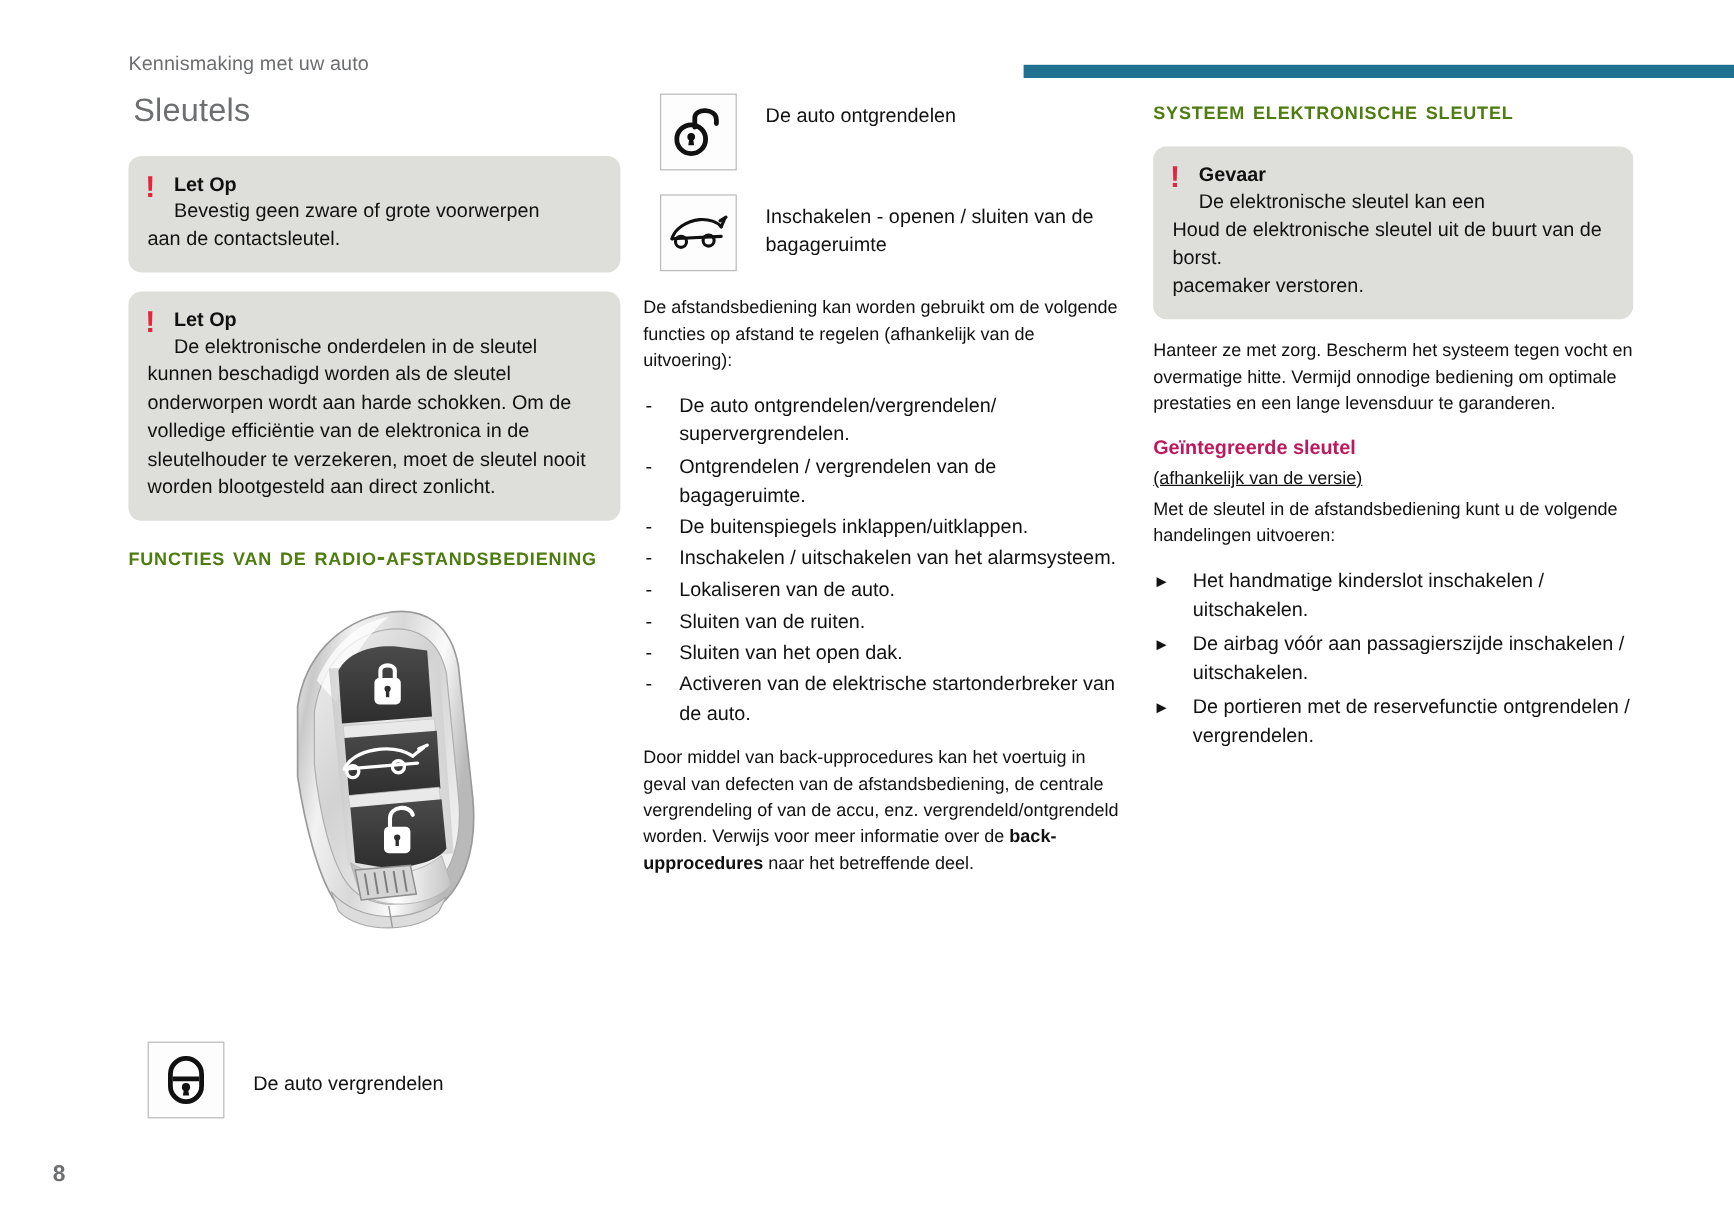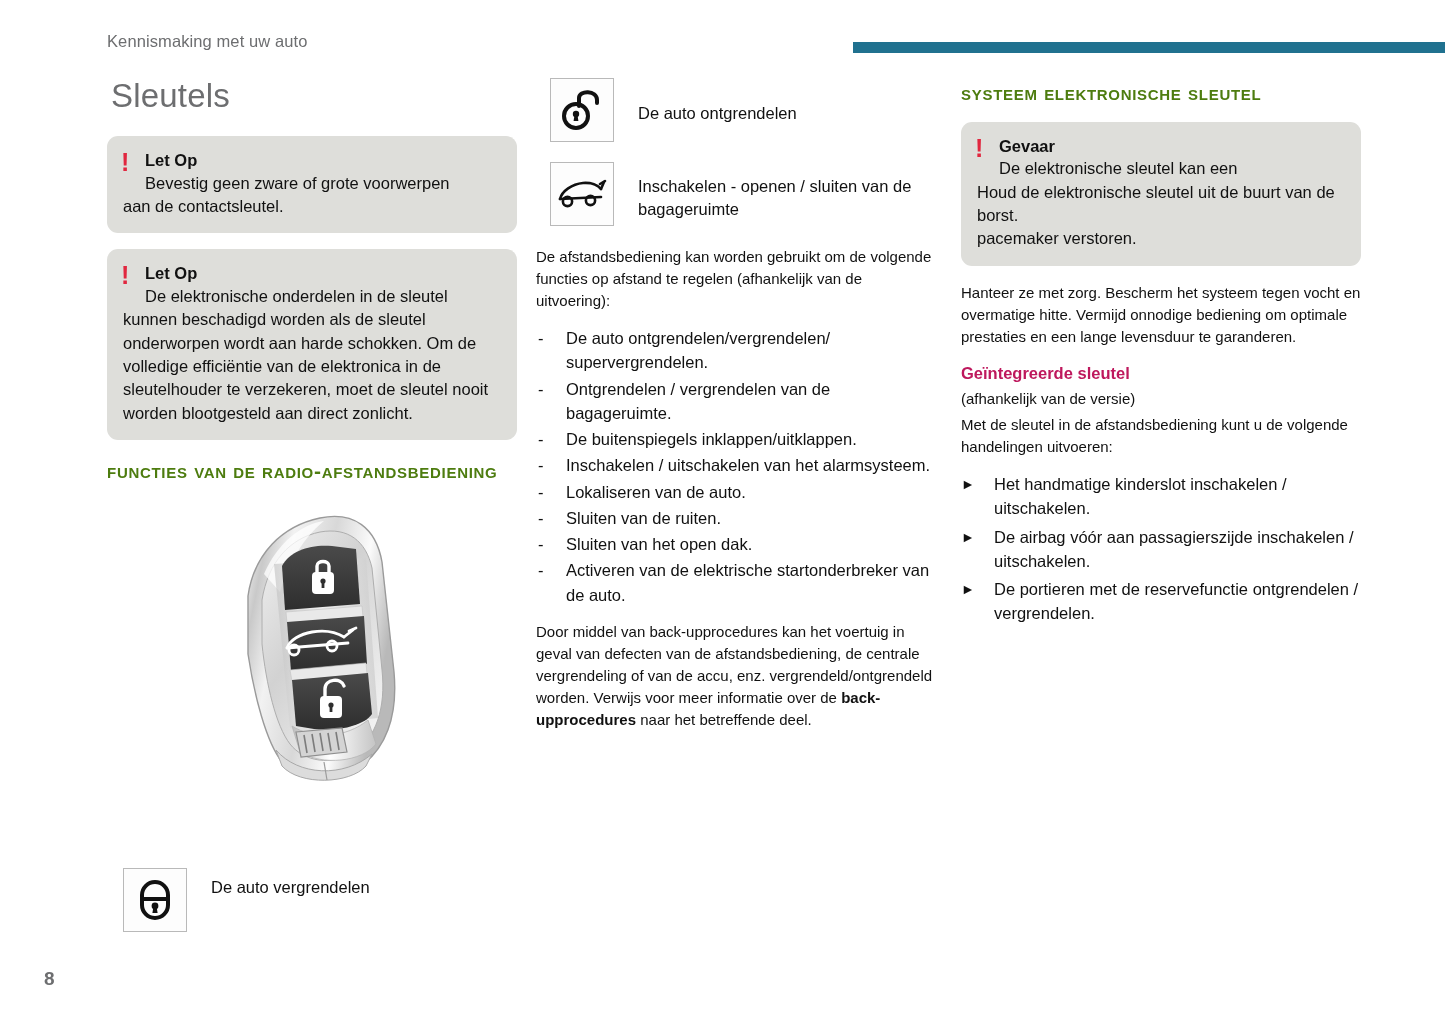--- a/index.html
+++ b/index.html
@@ -11,21 +11,21 @@
     height: 1018px;
     background: #ffffff;
     font-family: "Liberation Sans", sans-serif;
     overflow: hidden;
     position: relative;
   }
 
   
   .page-header {
     position: absolute;
-    top: 0; left: 0;
+    top: 12px; left: 0;
     width: 1407px;
     height: 62px;
   }
   .header-breadcrumb {
     position: absolute;
     left: 107px;
     top: 32px;
     font-size: 16.5px;
     color: #6d6e70;
     letter-spacing: 0.1px;
@@ -44,21 +44,21 @@
   .col {
     position: absolute;
     top: 78px;
   }
   .col-left  { left: 107px;  width: 410px; }
   .col-mid   { left: 536px;  width: 400px; }
   .col-right { left: 961px;  width: 400px; }
 
   
   h1.doc-title {
-    font-size: 33px;
+    font-size: 27px;
     font-weight: 400;
     color: #6d6e70;
     margin: 0 0 22px 4px;
     letter-spacing: 0.2px;
     line-height: 1.1;
   }
   h2.section-title {
     font-size: 21px;
     font-weight: bold;
     color: #4d7c0f;
@@ -112,21 +112,21 @@
   }
   .callout-body .cont { margin-left: -22px; display: block; }
 
   
   p.body-text {
     font-size: 15px;
     color: #111;
     line-height: 1.47;
     margin: 0 0 14px 0;
   }
-  p.body-text.tight { margin-bottom: 4px; }
+  p.body-text.tight { margin-bottom: 4px; text-decoration: underline; }
   p.body-text b { font-weight: bold; }
 
   
   ul.dash-list, ul.arrow-list {
     list-style: none;
     margin: 0 0 14px 0;
     padding: 0;
   }
   ul.dash-list li, ul.arrow-list li {
     position: relative;
@@ -147,21 +147,21 @@
     position: absolute;
     left: 0;
     top: 1px;
     font-size: 14px;
     line-height: 1.6;
   }
 
   
   .icon-row {
     display: flex;
-    align-items: center;
+    align-items: flex-start;
     margin-bottom: 20px;
     padding-left: 14px;
   }
   .icon-box {
     width: 64px;
     height: 64px;
     border: 1px solid #b9b9b9;
     background: #fdfdfd;
     flex: 0 0 64px;
     display: flex;
@@ -183,21 +183,21 @@
     display: flex;
     justify-content: center;
   }
 
   
   .bottom-icon-row {
     position: absolute;
     left: 123px;
     top: 868px;
     display: flex;
-    align-items: flex-start;
+    align-items: center;
   }
 
   
   .page-number {
     position: absolute;
     left: 44px;
     top: 968px;
     font-size: 19px;
     font-weight: bold;
     color: #6d6e70;

